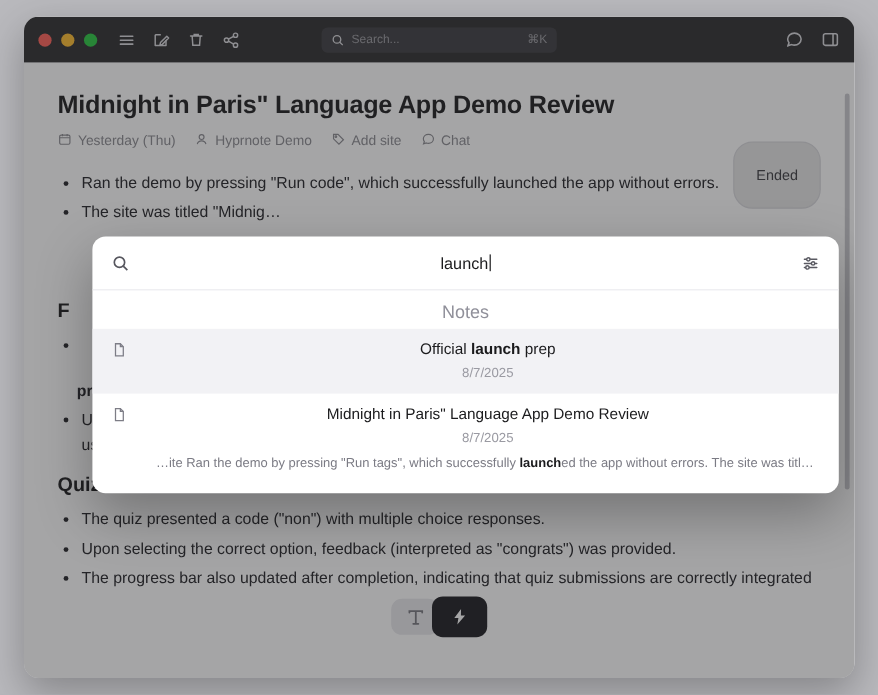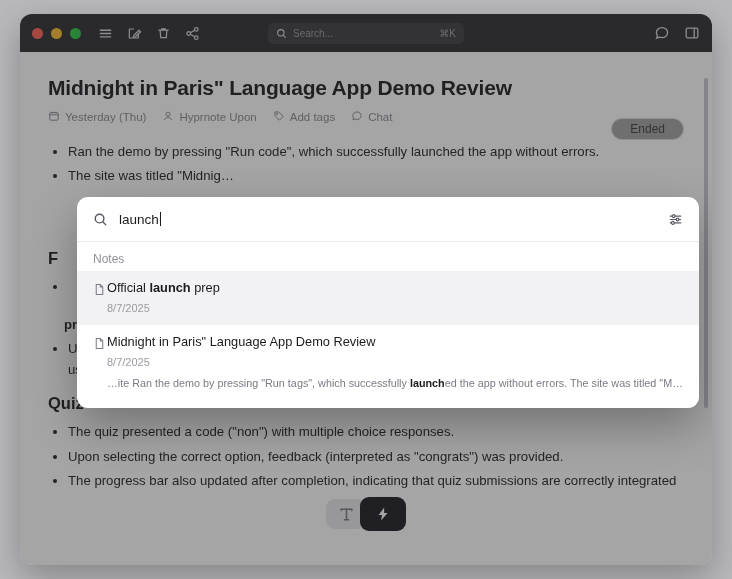--- a/index.html
+++ b/index.html
@@ -113,24 +113,24 @@
     display: flex;
     align-items: center;
     gap: 5px;
   }
   .badge {
     position: absolute;
     right: 28px;
     top: 66px;
     border: 1px solid #d8d8dc;
     border-radius: 16px;
-    padding: 3px 18px;
+    padding: 20px 18px;
     font-size: 12px;
     color: #3b3b40;
-    background: #a3a3a3;
+    background: #e5e5e5;
   }
   h2.sec {
     font-size: 16.5px;
     font-weight: bold;
     color: #1b1b1d;
     margin: 14px 0 9px 0;
   }
   ul.bullets {
     margin: 0 0 10px 0;
     padding-left: 20px;
@@ -183,20 +183,21 @@
   
   .palette {
     position: absolute;
     left: 57px;
     top: 183px;
     width: 622px;
     background: #ffffff;
     border-radius: 11px;
     box-shadow: 0 18px 46px rgba(0,0,0,0.30);
     overflow: hidden;
+    text-align: center;
   }
   .p-input-row {
     height: 44px;
     display: flex;
     align-items: center;
     padding: 0 16px;
     gap: 11px;
     border-bottom: 1px solid #ececef;
   }
   .p-query {
@@ -207,27 +208,27 @@
   }
   .caret {
     display: inline-block;
     width: 1px;
     height: 14px;
     background: #1b1b1d;
     vertical-align: -2px;
     margin-left: 1px;
   }
   .p-section {
-    font-size: 12px;
+    font-size: 15px;
     color: #90909a;
     padding: 10px 16px 5px 16px;
   }
   .p-item {
     display: flex;
-    gap: 1px;
+    gap: 24px;
     padding: 9px 16px;
     align-items: flex-start;
   }
   .p-item.selected {
     background: #f2f2f5;
   }
   .p-item .doc-icon {
     margin-top: 2px;
     color: #7d7d86;
     flex: none;
@@ -337,30 +338,30 @@
           </span>
           <span>Yesterday (Thu)</span>
         </span>
         <span class="m">
           <span>
             <svg width="12" height="12" viewBox="0 0 16 16" fill="none" stroke="currentColor" stroke-width="1.3">
                 <circle cx="8" cy="5.6" r="2.7"></circle>
                 <path d="M3.2 13.4c.6-2.3 2.5-3.5 4.8-3.5s4.2 1.2 4.8 3.5"></path>
               </svg>
           </span>
-          <span>Hyprnote Upon</span>
+          <span>Hyprnote Demo</span>
         </span>
         <span class="m">
           <span>
             <svg width="12" height="12" viewBox="0 0 16 16" fill="none" stroke="currentColor" stroke-width="1.3">
                 <path d="M2.6 2.6h5l6 6-5 5-6-6z"></path>
                 <circle cx="5.2" cy="5.2" r=".9"></circle>
               </svg>
           </span>
-          <span>Add tags</span>
+          <span>Add site</span>
         </span>
         <span class="m">
           <span>
             <svg width="12" height="12" viewBox="0 0 16 16" fill="none" stroke="currentColor" stroke-width="1.3">
                 <path d="M13.6 7.6c0 2.8-2.5 5-5.6 5-.8 0-1.6-.15-2.3-.42L2.6 13.2l.9-2.5C2.8 9.9 2.4 8.8 2.4 7.6c0-2.8 2.5-5 5.6-5s5.6 2.2 5.6 5z"></path>
               </svg>
           </span>
           <span>Chat</span>
         </span>
       </div>

